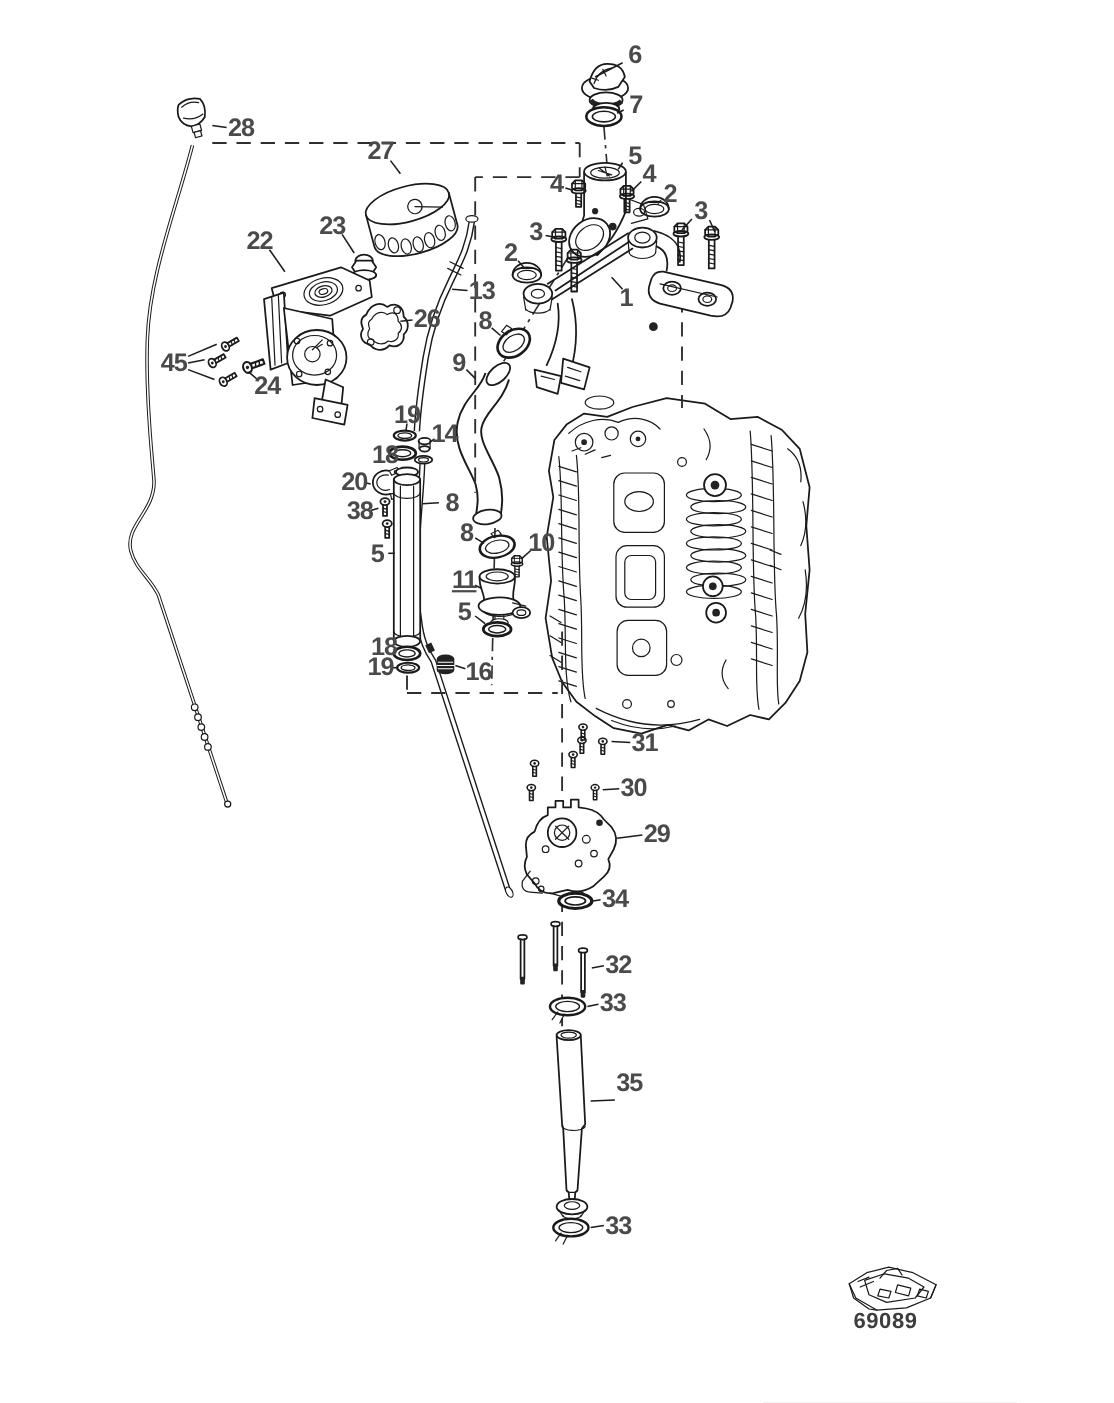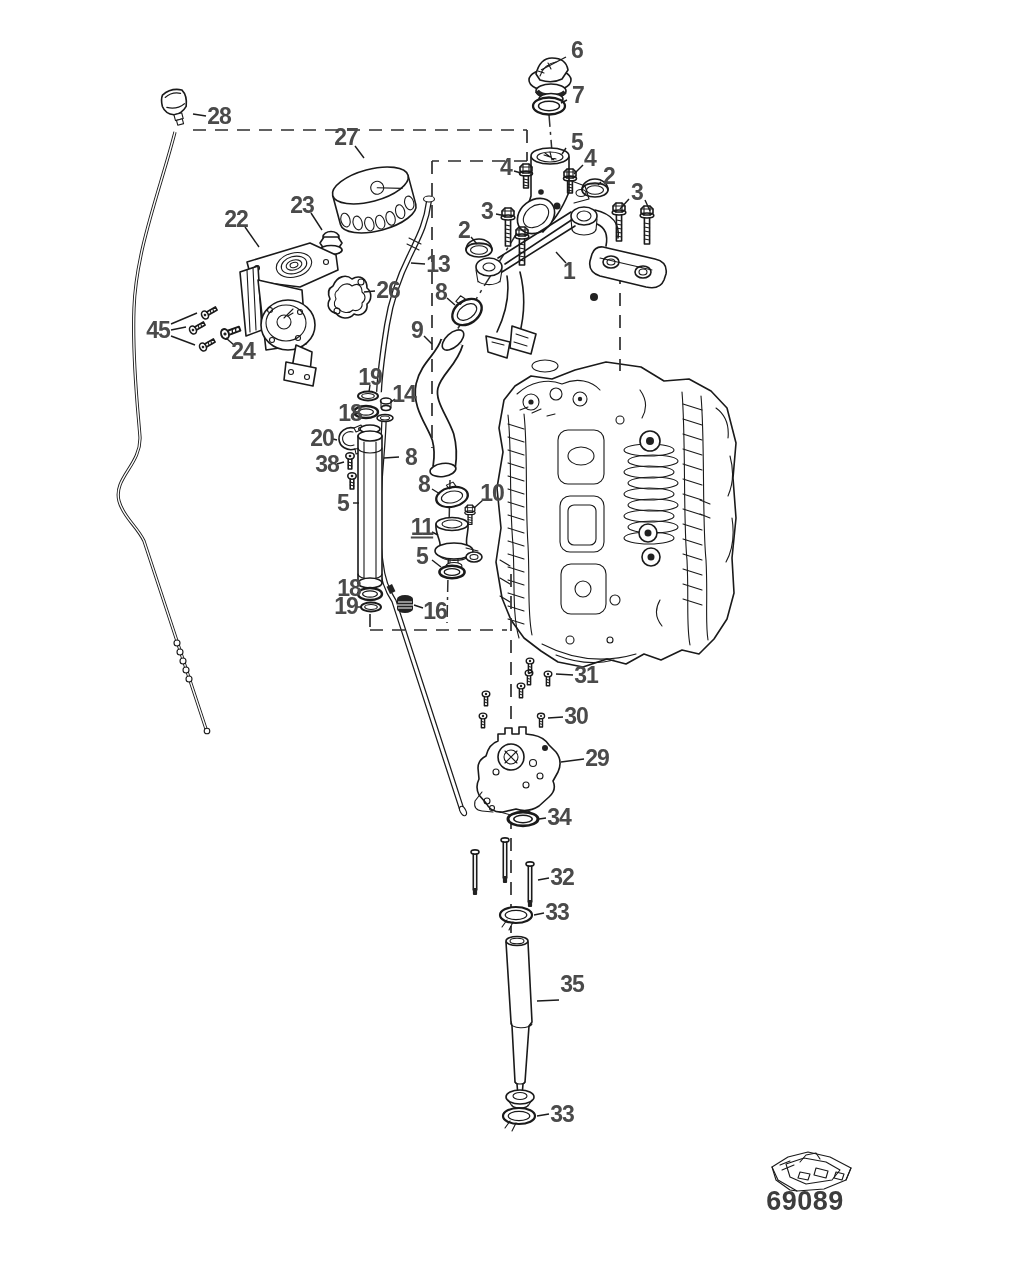--- a/index.html
+++ b/index.html
@@ -17,21 +17,21 @@
   .dk{fill:#222222;stroke:none;}
   .dash{stroke:var(--dash);stroke-width:1.7;fill:none;stroke-dasharray:13 9;}
   .dashdot{stroke:var(--dash);stroke-width:1.5;fill:none;stroke-dasharray:12 5 3 5;}
   .callout{
     position:absolute;transform:translate(-50%,-50%);
     font-size:23px;font-weight:700;color:var(--callout);letter-spacing:-1px;
     white-space:nowrap;user-select:none;line-height:1;
   }
   #figure-number{
     position:absolute;left:805px;top:1201px;transform:translate(-50%,-50%);
-    font-size:27px;font-weight:700;color:#3d3d3d;letter-spacing:0.5px;line-height:1;
+    font-size:20px;font-weight:700;color:#3d3d3d;letter-spacing:0.5px;line-height:1;
   }
 </style>
 </head>
 <body>
 
 <div id="stage">
 
 <svg id="art" width="1013" height="1275" viewBox="0 0 1013 1275">
   <defs>
     <g id="boltS">

